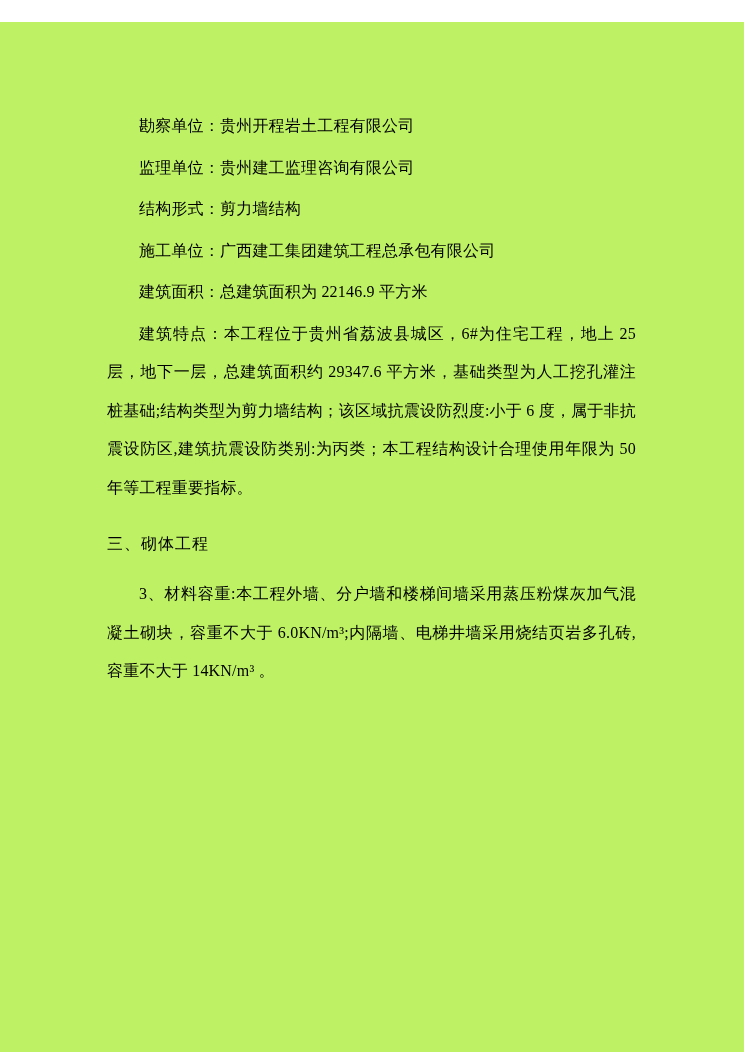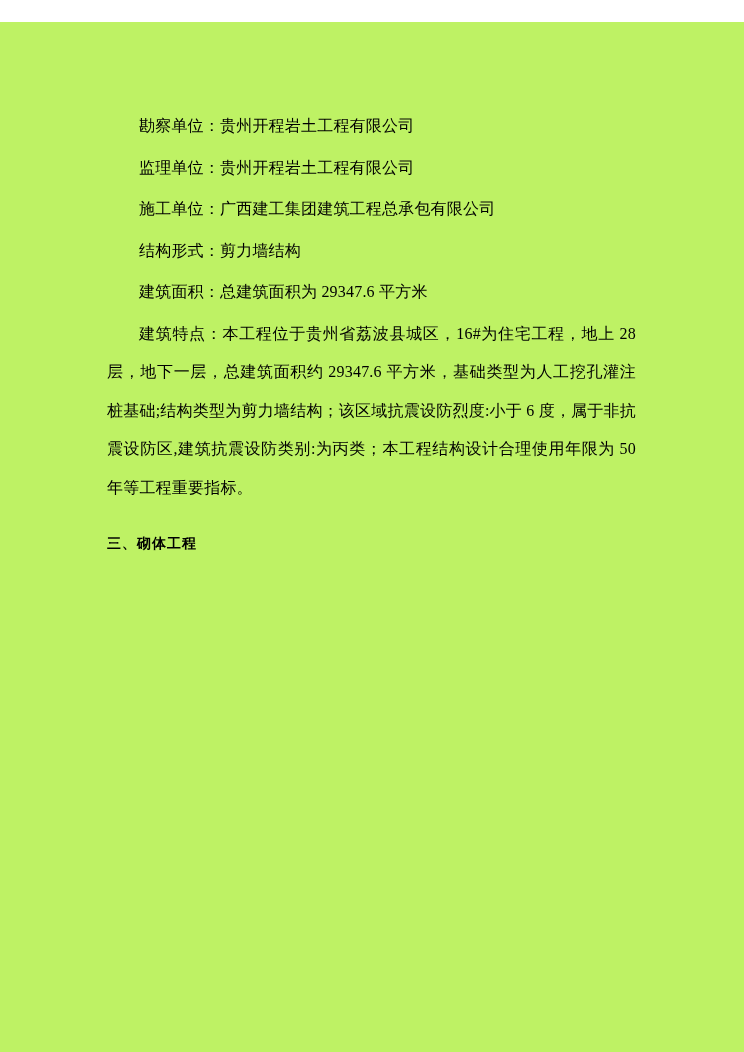--- a/index.html
+++ b/index.html
@@ -24,34 +24,35 @@
     font-size: 16px;
     line-height: 38.5px;
     text-align: justify;
     text-justify: inter-ideograph;
     text-indent: 2em;
     word-break: break-all;
     letter-spacing: 0.2px;
   }
   .heading {
     margin: 22px 0 16px 0;
-    font-size: 14px;
+    font-size: 16px;
     line-height: 30px;
-    font-weight: bold;
+    font-weight: normal;
     text-indent: 0;
     text-align: left;
     letter-spacing: 1px;
   }
 </style>
 </head>
 <body>
 
 <div class="page">
   <p class="para">勘察单位：贵州开程岩土工程有限公司</p>
-  <p class="para">监理单位：贵州开程岩土工程有限公司</p>
+  <p class="para">监理单位：贵州建工监理咨询有限公司</p>
+  <p class="para">结构形式：剪力墙结构</p>
   <p class="para">施工单位：广西建工集团建筑工程总承包有限公司</p>
-  <p class="para">结构形式：剪力墙结构</p>
-  <p class="para">建筑面积：总建筑面积为 29347.6 平方米</p>
-  <p class="para">建筑特点：本工程位于贵州省荔波县城区，16#为住宅工程，地上 28 层，地下一层，总建筑面积约 29347.6 平方米，基础类型为人工挖孔灌注桩基础;结构类型为剪力墙结构；该区域抗震设防烈度:小于 6 度，属于非抗震设防区,建筑抗震设防类别:为丙类；本工程结构设计合理使用年限为 50 年等工程重要指标。</p>
+  <p class="para">建筑面积：总建筑面积为 22146.9 平方米</p>
+  <p class="para">建筑特点：本工程位于贵州省荔波县城区，6#为住宅工程，地上 25 层，地下一层，总建筑面积约 29347.6 平方米，基础类型为人工挖孔灌注桩基础;结构类型为剪力墙结构；该区域抗震设防烈度:小于 6 度，属于非抗震设防区,建筑抗震设防类别:为丙类；本工程结构设计合理使用年限为 50 年等工程重要指标。</p>
 
   <h2 class="heading">三、砌体工程</h2>
 
+  <p class="para">3、材料容重:本工程外墙、分户墙和楼梯间墙采用蒸压粉煤灰加气混凝土砌块，容重不大于 6.0KN/m³;内隔墙、电梯井墙采用烧结页岩多孔砖,容重不大于 14KN/m³ 。</p>
 </div>
 
 </body></html>

